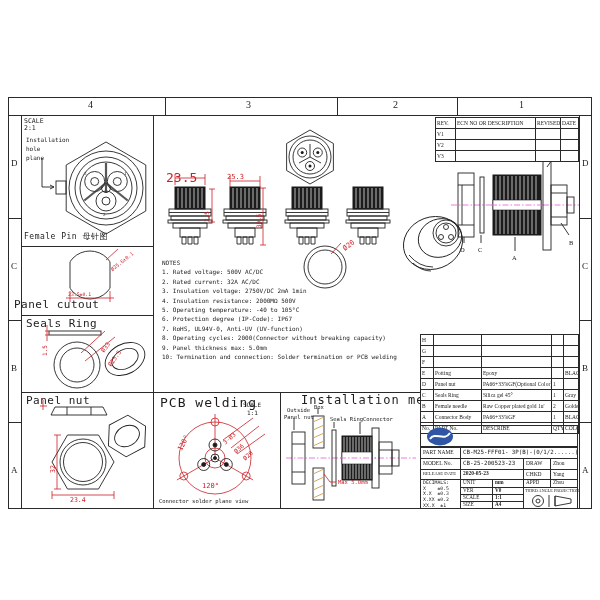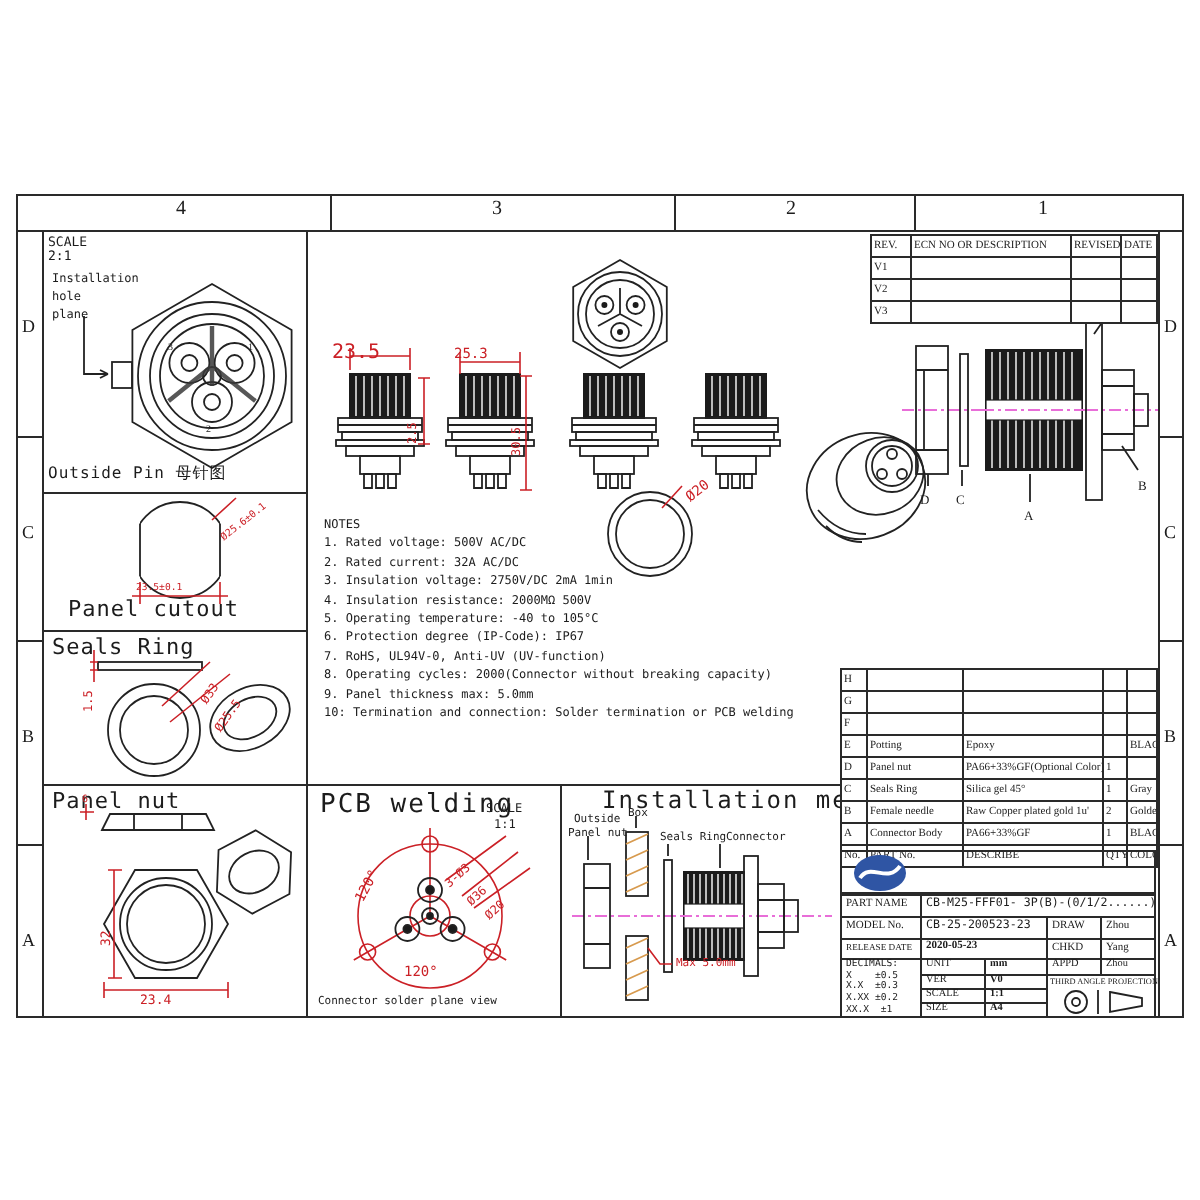--- a/index.html
+++ b/index.html
@@ -84,32 +84,32 @@
         <circle cx="54.7" cy="53.5" r="4"></circle>
       <circle cx="66" cy="73" r="10"></circle>
         <circle cx="66" cy="73" r="4"></circle>
       <circle cx="66" cy="60" r="4.5"></circle>
     </g>
     <path d="M66,55 L87.7,72.5 M66,55 L44.3,72.5 M66,65 V35" stroke="#3a3a3a" stroke-width="2.2" fill="none" opacity="0.85"></path>
     <text x="44" y="47" style="font-size:5px">3</text>
     <text x="84" y="47" style="font-size:5px">1</text>
     <text x="63" y="88" style="font-size:5px">2</text>
   </svg>
-  <div class="t" style="left:24px;top:233px;font-size:8px;letter-spacing:0.5px">Outside Pin 母针图</div>
+  <div class="t" style="left:24px;top:233px;font-size:8px;letter-spacing:0.5px">Female Pin 母针图</div>
 
   <svg style="left:21px;top:246px" width="132" height="69" viewBox="0 0 132 69">
     <circle class="s" cx="69" cy="29" r="24"></circle>
     <rect x="40" y="4" width="9" height="52" fill="#fff" stroke="none"></rect>
     <rect x="89" y="4" width="9" height="52" fill="#fff" stroke="none"></rect>
     <path class="s" d="M49,15.7 V42.3 M89,15.7 V42.3"></path>
     <path class="dim" d="M49,45 V56 M89,45 V56 M45,52 H93 M85,14 L97,3"></path>
   </svg>
   <div class="t red rO" style="left:110px;top:268px;font-size:5px;transform:rotate(-38deg)">Ø25.6±0.1</div>
   <div class="t red" style="left:68px;top:292px;font-size:4.8px">23.5±0.1</div>
-  <div class="t" style="left:34px;top:299px;font-size:11px;letter-spacing:0.5px">Panel cutout</div>
+  <div class="t" style="left:14px;top:299px;font-size:11px;letter-spacing:0.5px">Panel cutout</div>
 
   <div class="t" style="left:26px;top:318px;font-size:11px;letter-spacing:0.5px">Seals Ring</div>
   <svg style="left:21px;top:315px" width="132" height="77" viewBox="0 0 132 77">
     <rect class="s" x="28" y="16" width="52" height="4"></rect>
     <path class="dim" d="M24,16 H28 M24,20 H28 M26,10 V26"></path>
     <circle class="s" cx="56" cy="50" r="23"></circle>
     <circle class="s" cx="56" cy="50" r="17"></circle>
     <g transform="rotate(-28 104 44)">
       <ellipse class="s" cx="104" cy="44" rx="21" ry="15"></ellipse>
       <ellipse class="s" cx="104" cy="44" rx="14" ry="9.5"></ellipse>
@@ -260,21 +260,21 @@
     <path class="s" d="M398,78 h16 M398,102 h16"></path>
     <rect class="s" x="414" y="82" width="7" height="16"></rect>
     <path class="s" d="M394,52 L401,42 M311,128 V122 M328,128 V120 M362,136 V122 M416,120 L408,108" stroke-width="0.6"></path>
     <text x="399" y="41">E</text>
     <text x="307" y="137">D</text>
     <text x="325" y="137">C</text>
     <text x="359" y="145">A</text>
     <text x="416" y="130">B</text>
   </svg>
 
-  <div class="t red" style="left:166px;top:171px;font-size:10px">23.5</div>
+  <div class="t red" style="left:166px;top:171px;font-size:13px">23.5</div>
   <div class="t red" style="left:227px;top:174px;font-size:7px">25.3</div>
   <div class="t red rO" style="left:204px;top:222px;font-size:6px;transform:rotate(-90deg)">2.5</div>
   <div class="t red rO" style="left:256px;top:228px;font-size:6px;transform:rotate(-90deg)">30.5</div>
   <div class="t red rO" style="left:342px;top:247px;font-size:7px;transform:rotate(-38deg)">Ø20</div>
 
   <div style="position:absolute;left:162px;top:258px;width:220px">
     <div class="t" style="position:static;font-size:6px;line-height:9.4px">NOTES</div>
     <div class="t" style="position:static;font-size:6px;line-height:9.4px">1. Rated voltage: 500V AC/DC</div>
     <div class="t" style="position:static;font-size:6px;line-height:9.4px">2. Rated current: 32A AC/DC</div>
     <div class="t" style="position:static;font-size:6px;line-height:9.4px">3. Insulation voltage: 2750V/DC 2mA 1min</div>

